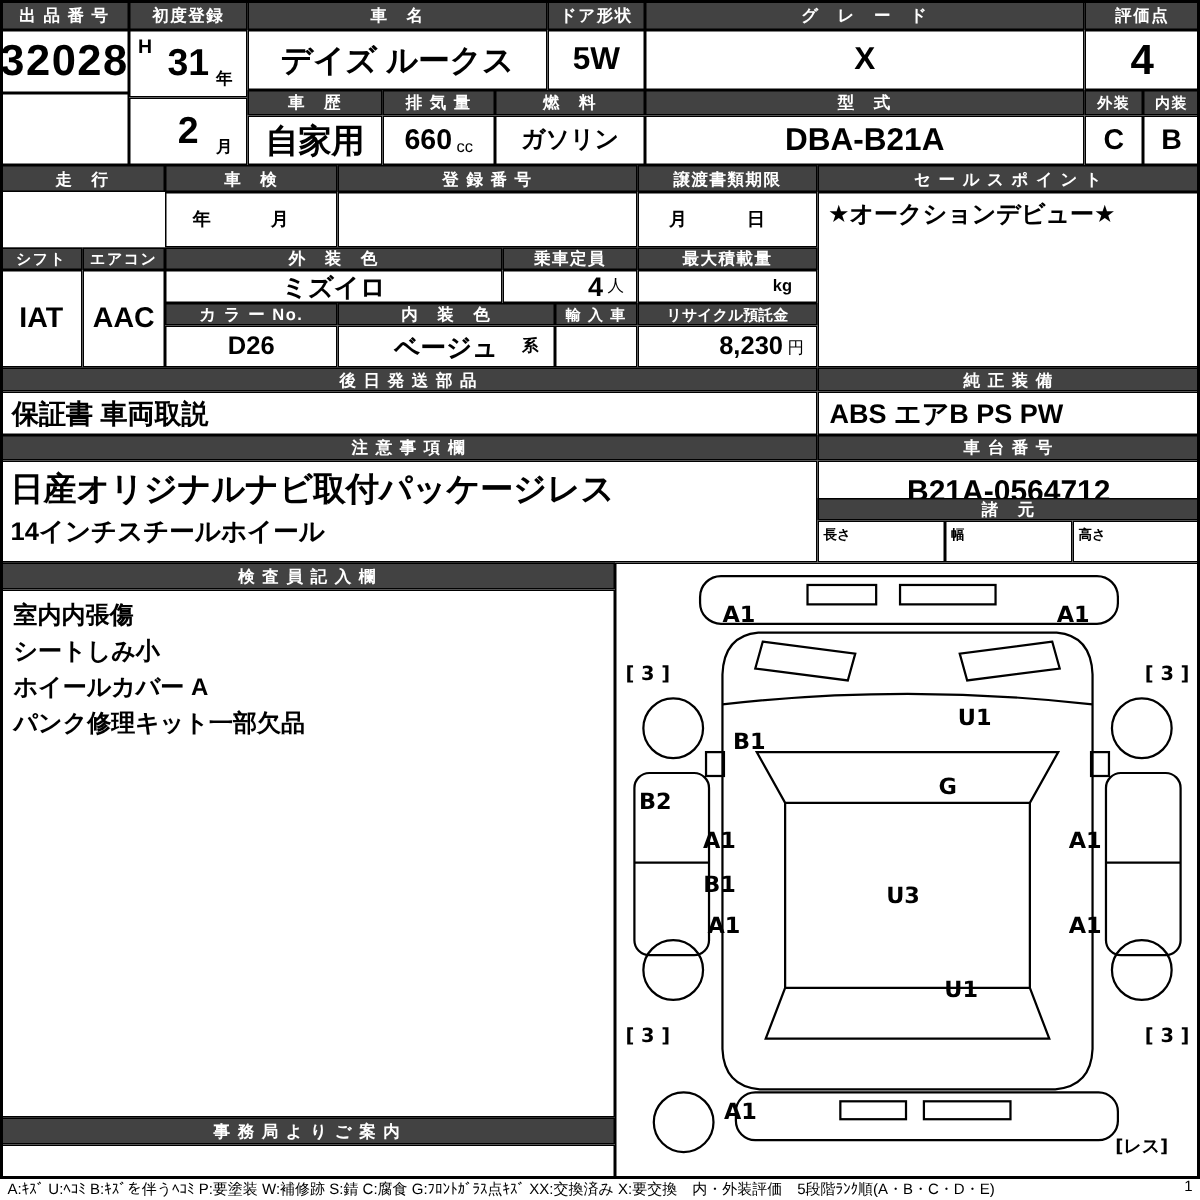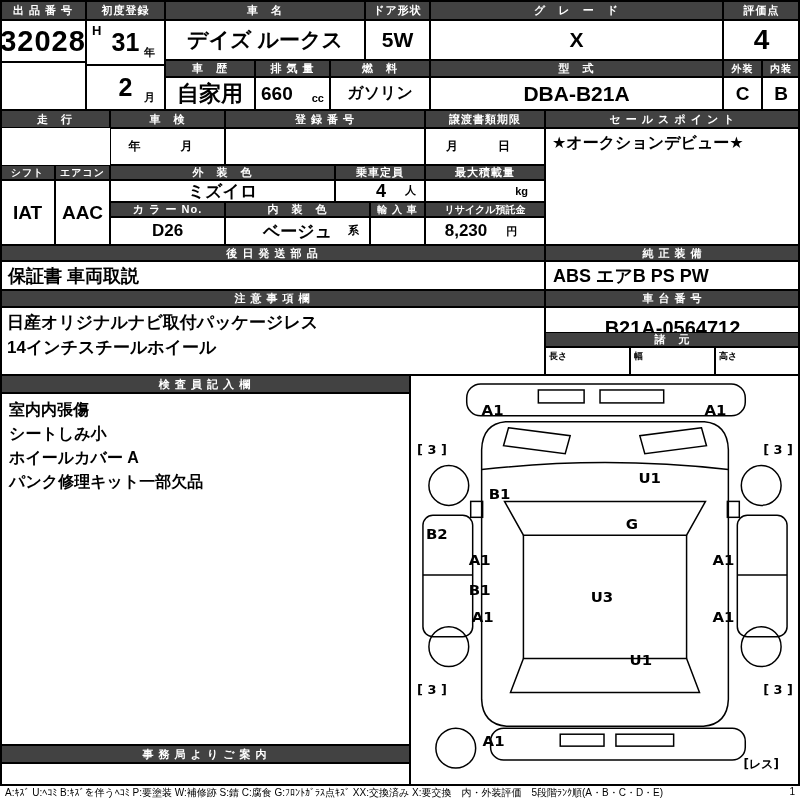--- a/index.html
+++ b/index.html
@@ -4,21 +4,21 @@
 <style>
   html,body{margin:0;padding:0;width:800px;height:800px;overflow:hidden;background:#fff;}
   body{font-family:"Liberation Sans","DejaVu Sans",sans-serif;color:#000;}
   .sheet{position:relative;width:800px;height:800px;background:#fff;}
   .c{position:absolute;box-sizing:border-box;border:1px solid #000;background:#fff;overflow:hidden;}
   .h{background:#424242;color:#fff;font-size:11px;font-weight:bold;display:flex;align-items:center;justify-content:center;letter-spacing:1px;white-space:pre;}
   .v{display:flex;align-items:center;justify-content:center;font-weight:bold;}
   .vl{display:flex;align-items:center;justify-content:flex-start;font-weight:bold;padding-left:7px;}
   .vt{display:block;font-weight:bold;padding:4px 6px;text-align:left;}
   .un{font-size:14px;font-weight:bold;margin-left:4px;}
-  .un2{font-size:11px;font-weight:bold;margin-left:19px;align-self:flex-end;margin-bottom:5px;}
+  .un2{font-size:11px;font-weight:normal;margin-left:3px;align-self:flex-end;margin-bottom:5px;}
   .frame{position:absolute;left:0;top:0;width:800px;height:786px;border:2px solid #000;box-sizing:border-box;pointer-events:none;}
   .era{position:absolute;left:5px;top:2px;font-size:13px;font-weight:bold;}
   .cornerunit{position:absolute;right:9px;bottom:4px;font-size:11px;font-weight:bold;}
   .suffix{position:absolute;right:10px;bottom:6px;font-size:11px;font-weight:bold;}
   .dimlbl{position:absolute;left:3px;top:2px;font-size:9px;font-weight:bold;}
   .legend{position:absolute;left:0;top:786px;width:800px;height:14px;display:flex;align-items:flex-start;justify-content:space-between;font-size:10px;padding:0 5px;box-sizing:border-box;white-space:nowrap;}
   svg text{font-family:"DejaVu Sans","Liberation Sans",sans-serif;font-weight:bold;fill:#000;font-size:15px;}
   svg text.sm{font-size:13px;}
   svg text.xs{font-size:12px;}
 </style>
@@ -113,34 +113,34 @@
   <div class="c h" style="left:225px;top:202px;width:145px;height:15px">内　装　色</div>
   <div class="c v" style="left:225px;top:217px;width:145px;height:28px;font-size:17px">
     <span>ベージュ</span>
     <span class="suffix">系</span>
   </div>
 
   <div class="c h" style="left:370px;top:202px;width:55px;height:15px;font-size:10px">輸 入 車</div>
   <div class="c" style="left:370px;top:217px;width:55px;height:28px"></div>
 
   <div class="c h" style="left:425px;top:202px;width:120px;height:15px;font-size:10px;letter-spacing:0">リサイクル預託金</div>
-  <div class="c v" style="left:425px;top:217px;width:120px;height:28px;font-size:17px;justify-content:center;padding-right:8px">
+  <div class="c v" style="left:425px;top:217px;width:120px;height:28px;font-size:17px;justify-content:flex-end;padding-right:8px">
     <span>8,230</span>
     <span class="un2">円</span>
   </div>
 
   <div class="c h" style="left:0;top:245px;width:545px;height:16px">後 日 発 送 部 品</div>
   <div class="c vl" style="left:0;top:261px;width:545px;height:29px;font-size:18px">保証書 車両取説</div>
 
   <div class="c h" style="left:545px;top:245px;width:255px;height:16px">純 正 装 備</div>
   <div class="c vl" style="left:545px;top:261px;width:255px;height:29px;font-size:18px">ABS エアB PS PW</div>
 
   <div class="c h" style="left:0;top:290px;width:545px;height:17px">注 意 事 項 欄</div>
   <div class="c" style="left:0;top:307px;width:545px;height:68px">
-    <div class="vt" style="font-size:17px;padding:3px 6px 0">日産オリジナルナビ取付パッケージレス</div>
+    <div class="vt" style="font-size:22px;padding:3px 6px 0">日産オリジナルナビ取付パッケージレス</div>
     <div class="vt" style="font-size:17px;padding:2px 6px 0">14インチスチールホイール</div>
   </div>
 
   <div class="c h" style="left:545px;top:290px;width:255px;height:17px">車 台 番 号</div>
   <div class="c v" style="left:545px;top:307px;width:255px;height:43px;font-size:20px">B21A-0564712</div>
   <div class="c h" style="left:545px;top:332px;width:255px;height:15px">諸　元</div>
   <div class="c" style="left:545px;top:347px;width:85px;height:28px">
     <span class="dimlbl">長さ</span>
   </div>
   <div class="c" style="left:630px;top:347px;width:85px;height:28px">

